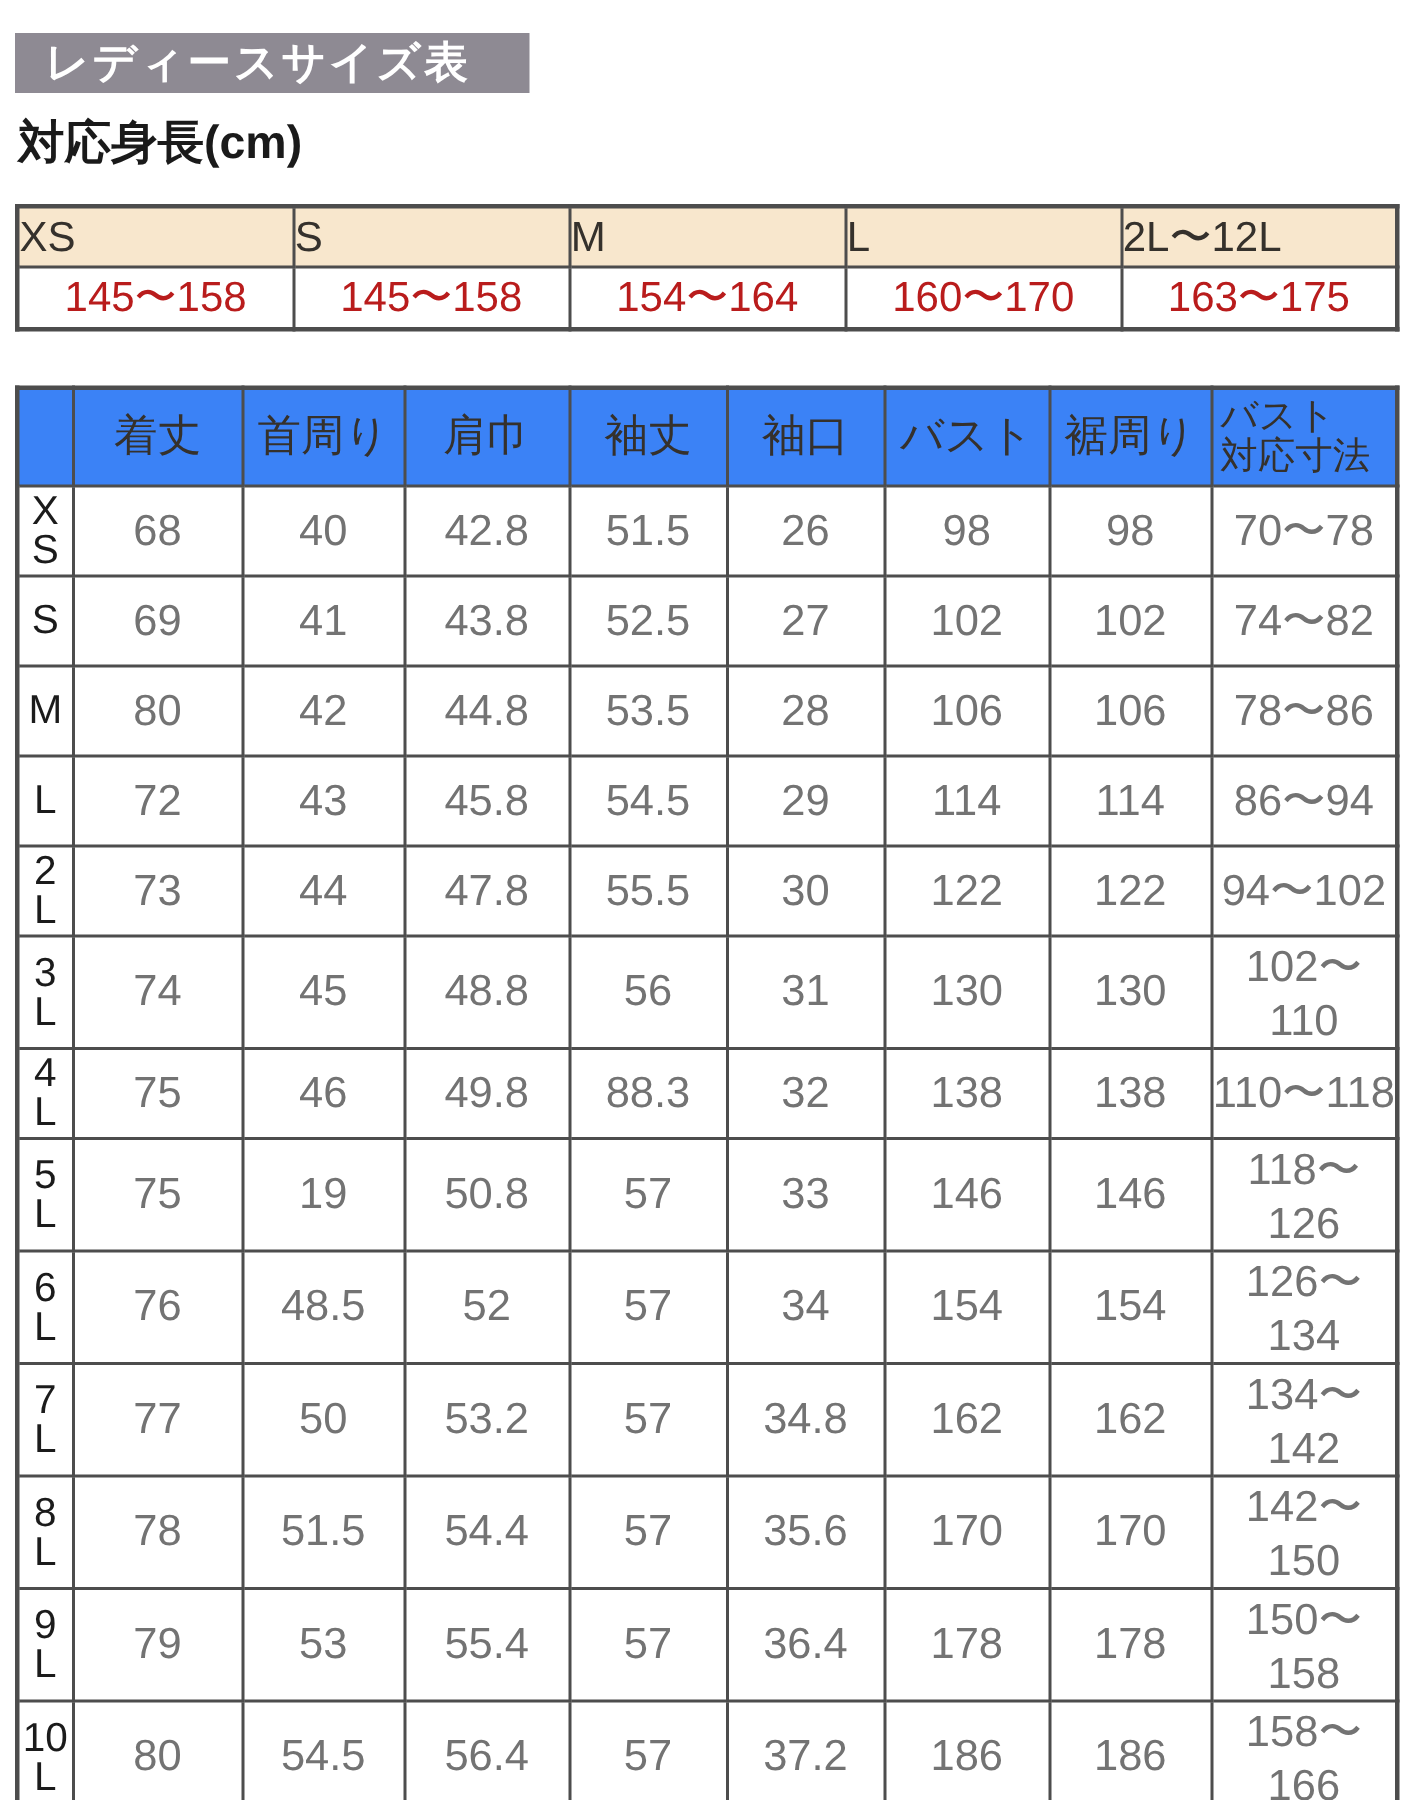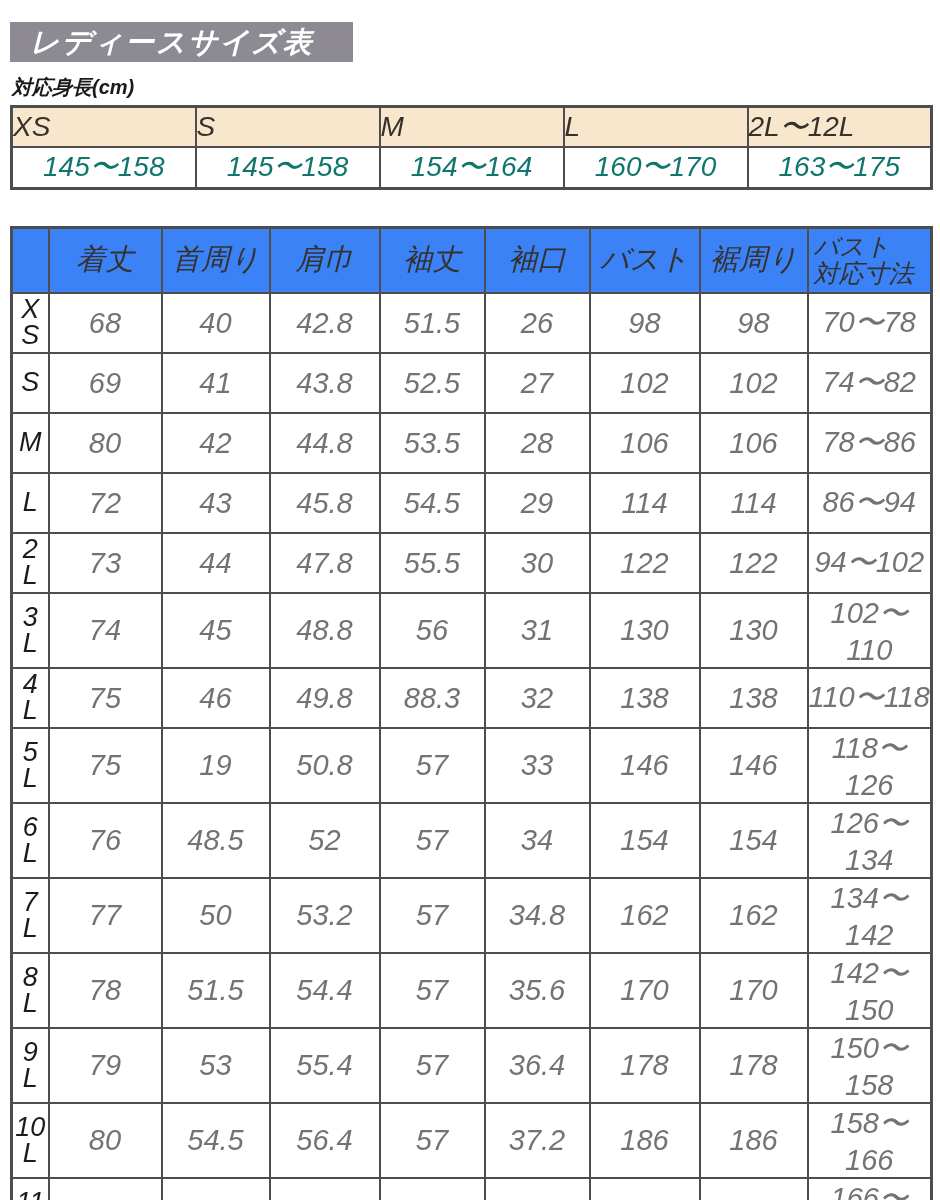--- a/index.html
+++ b/index.html
@@ -3,37 +3,37 @@
 <meta charset="utf-8">
 <style>
   * { margin: 0; padding: 0; box-sizing: border-box; }
   html, body { background: #ffffff; }
   body {
     width: 940px; height: 1200px;
     font-family: "Liberation Sans", "DejaVu Sans", sans-serif;
     overflow: hidden;
     position: relative;
   }
-  .page { width: 940px; height: 1200px; padding-top: 22px; font-style: italic; }
+  .page { width: 940px; height: 1200px; padding-top: 22px; }
 
   .title-bar {
     margin-left: 10px;
     width: 343px; height: 40px;
     background: #8e8a93;
     color: #ffffff;
     font-size: 29px;
     font-weight: bold;
     letter-spacing: 2px;
     line-height: 40px;
     padding-left: 20px;
   }
 
   .subtitle {
-    margin: 12px 0 4px 12px;
-    font-size: 20px;
+    margin: 12px 0 20px 12px;
+    font-size: 31px;
     font-weight: bold;
     color: #1a1a1a;
   }
 
   table {
     border-collapse: collapse;
     table-layout: fixed;
     margin-left: 10px;
   }
   td, th { border: 2px solid #4d4d4d; vertical-align: middle; font-weight: normal; }
@@ -43,21 +43,21 @@
   .height-table thead tr { height: 34px; }
   .height-table tbody tr { height: 41px; }
   .height-table th {
     background: #f8e7cd;
     color: #35312c;
     font-size: 28px;
     text-align: left;
   }
   .height-table td {
     background: #ffffff;
-    color: #0f766e;
+    color: #b91c1c;
     font-size: 28px;
     text-align: center;
   }
 
   
   .main-table { margin-top: 36px; width: 920px; border: 3px solid #4d4d4d; }
   .main-table thead tr { height: 66px; }
   .main-table tbody tr { height: 60px; }
   .main-table th {
     background: #3b82f6;

